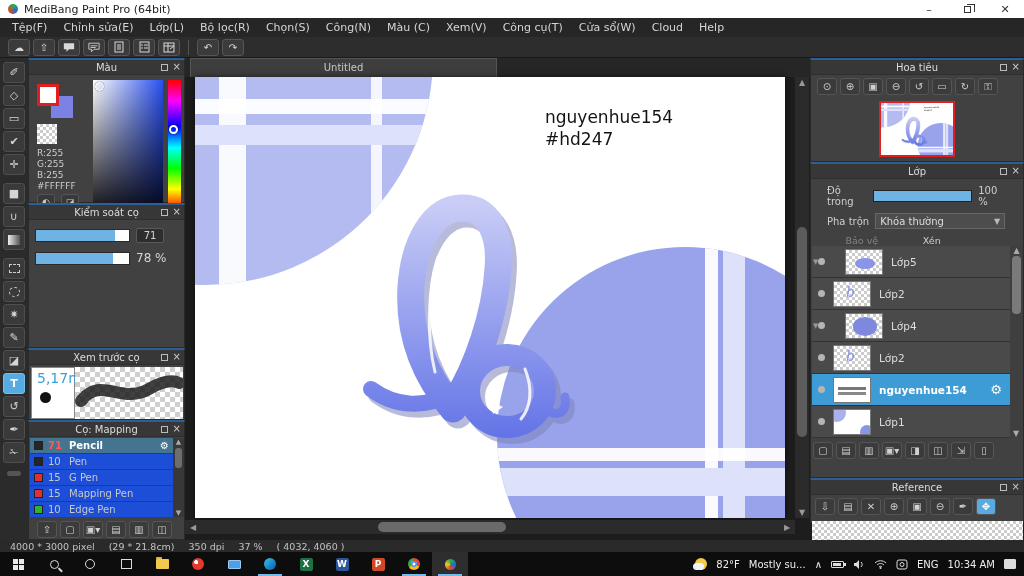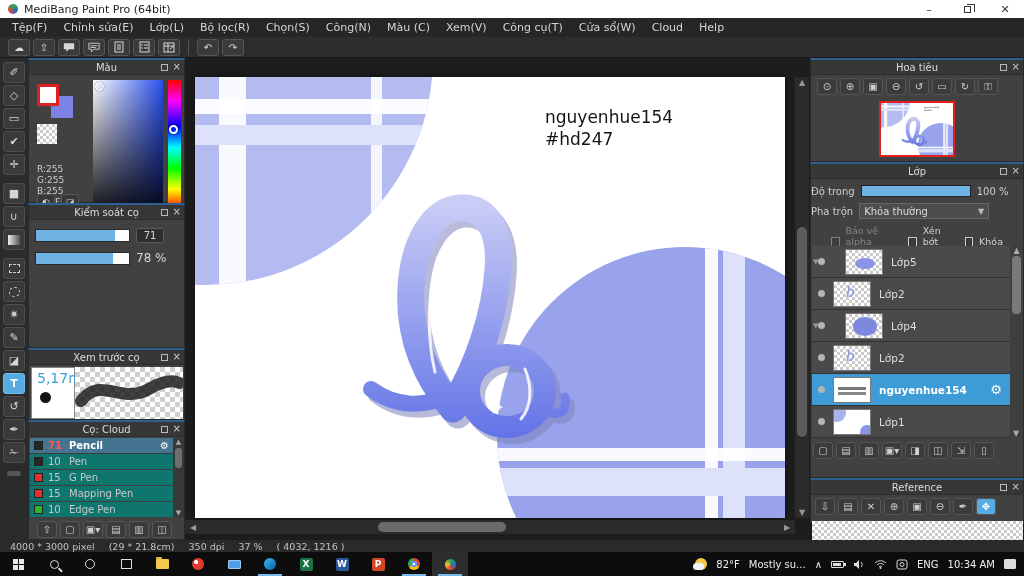--- a/index.html
+++ b/index.html
@@ -44,21 +44,21 @@
   .ppop{width:7px;height:7px;border:1px solid #bbb;}
   .pclose{font-size:10px;color:#ccc;line-height:10px;}
 
   .checker{background-color:#fff;background-image:linear-gradient(45deg,#cfcfcf 25%,transparent 25%,transparent 75%,#cfcfcf 75%),linear-gradient(45deg,#cfcfcf 25%,transparent 25%,transparent 75%,#cfcfcf 75%);background-size:10px 10px;background-position:0 0,5px 5px;}
   .checkersm{background-color:#fff;background-image:linear-gradient(45deg,#ccc 25%,transparent 25%,transparent 75%,#ccc 75%),linear-gradient(45deg,#ccc 25%,transparent 25%,transparent 75%,#ccc 75%);background-size:6px 6px;background-position:0 0,3px 3px;}
 
   
   .fgswatch{left:8px;top:24px;width:22px;height:22px;border:3px solid #e02020;z-index:2;}
   .bgswatch{left:22px;top:36px;width:22px;height:22px;z-index:1;}
   .trswatch{left:8px;top:64px;width:20px;height:20px;}
-  .rgbtxt{left:8px;top:104px;font-size:9px;color:#cdcdcd;line-height:11px;}
+  .rgbtxt{left:8px;top:88px;font-size:9px;color:#cdcdcd;line-height:11px;}
   .palbtns{left:8px;top:134px;display:flex;gap:6px;}
   .palbtn{width:18px;height:15px;background:#383838;border:1px solid #555;border-radius:3px;font-size:9px;color:#ccc;display:flex;align-items:center;justify-content:center;}
   .svbox{left:64px;top:20px;width:70px;height:130px;background:linear-gradient(to bottom,rgba(0,0,0,0),rgba(0,0,8,0.92)),linear-gradient(to right,#ffffff,#2a50ef);}
   .svdot{position:absolute;left:2px;top:2px;width:9px;height:9px;border:1.5px solid #fff;border-radius:50%;box-shadow:0 0 1px #000;}
   .huebar{left:139px;top:20px;width:13px;height:130px;background:linear-gradient(to bottom,#ff0000 0%,#ff00ff 16%,#0000ff 36%,#00ffff 52%,#00ff00 68%,#ffff00 84%,#ff0000 100%);}
   .huedot{position:absolute;left:1px;top:45px;width:9px;height:9px;border:2px solid #fff;border-radius:50%;box-shadow:0 0 2px #000;}
 
   
   .ctrlrow{display:flex;align-items:center;margin:8px 6px 0 6px;gap:6px;}
   .track{width:95px;height:13px;background:#fff;border:1px solid #2a2a2a;position:relative;}
@@ -67,21 +67,21 @@
   .valtxt{font-size:12px;color:#d5d5d5;}
 
   
   .prevleft{left:2px;top:17px;width:44px;height:52px;background:#fff;border:1px solid #888;}
   .prevmm{font-size:14px;color:#3aa0d8;padding:2px 0 0 5px;}
   .prevdot{width:11px;height:11px;background:#111;border-radius:50%;margin:6px 0 0 8px;}
   .prevright{left:46px;top:17px;width:108px;height:52px;}
 
   
   .blist{left:1px;top:16px;width:143px;height:79px;overflow:hidden;background:#4a4a4a;}
-  .brow{height:16px;display:flex;align-items:center;gap:5px;padding-left:4px;background:#0f766e;border-bottom:1px solid #3c3c3c;font-size:10px;color:#c9c9c9;}
+  .brow{height:16px;display:flex;align-items:center;gap:5px;padding-left:4px;background:#1d4ed8;border-bottom:1px solid #3c3c3c;font-size:10px;color:#c9c9c9;}
   .brow.sel{background:#44748f;color:#fff;font-weight:bold;}
   .bsw{width:9px;height:9px;border:1px solid #222;}
   .bsize{width:16px;}
   .brow.sel .bsize{color:#ff5a5a;}
   .bgear{margin-left:auto;margin-right:4px;color:#fff;font-size:10px;}
   .bscroll{left:144px;top:16px;width:11px;height:79px;background:#383838;display:flex;flex-direction:column;align-items:center;font-size:7px;color:#aaa;}
   .bthumb{width:7px;height:20px;background:#6e6e6e;border-radius:3px;margin:2px 0;}
   .btoolrow{left:0px;top:96px;width:155px;height:22px;display:flex;align-items:center;gap:3px;padding-left:8px;}
   .nbtn{width:20px;height:17px;background:#3b3b3b;border:1px solid #555;border-radius:3px;display:flex;align-items:center;justify-content:center;font-size:10px;color:#d0d0d0;}
   .nbtn.on{background:#58abe0;color:#fff;}
@@ -95,21 +95,21 @@
   .sarrow{position:absolute;font-size:8px;color:#999;width:14px;text-align:center;}
   .hscroll{left:185px;top:520px;width:610px;height:14px;background:#2b2b2b;}
   .hthumb{position:absolute;left:193px;top:2px;width:128px;height:10px;background:#6a6a6a;border-radius:5px;}
 
   
   .navtools{display:flex;align-items:center;gap:3px;padding:3px 0 0 6px;}
   .navthumbwrap{display:flex;justify-content:center;margin-top:6px;}
   .navthumb{width:76px;height:56px;background:#fff;border:2px solid #e02020;overflow:hidden;}
 
   
-  .lrowhdr{display:flex;align-items:center;gap:6px;padding:0 0;font-size:10px;color:#cfcfcf;margin-top:6px;}
+  .lrowhdr{display:flex;align-items:center;gap:6px;padding:0 16px;font-size:10px;color:#cfcfcf;margin-top:6px;}
   .ltrack{width:110px;height:12px;background:#2c2c2c;border:1px solid #222;}
   .ldrop{width:130px;height:16px;background:#4d4d4d;border:1px solid #666;font-size:10px;color:#ddd;display:flex;align-items:center;padding:0 4px;}
   .ldrop .car{margin-left:auto;font-size:8px;color:#bbb;}
   .cbrow{display:flex;align-items:flex-end;gap:6px;padding:0 20px;margin-top:6px;font-size:9.5px;}
   .cb{width:10px;height:10px;border:1px solid #ccc;background:#3a3a3a;}
   .cbl{color:#d0d0d0;}
   .dim{opacity:.45;}
   .llist{position:absolute;left:1px;top:82px;width:198px;height:192px;background:#3a3a3a;overflow:hidden;}
   .lrow{height:32px;background:#4a4a4a;border-bottom:1px solid #333;display:flex;align-items:center;gap:8px;padding-left:6px;position:relative;font-size:10.5px;color:#ddd;}
   .lrow.sel{color:#fff;font-weight:bold;}
@@ -358,21 +358,21 @@
     </div>
     <div class="abs prevright checker">
       <svg width="108" height="52" viewBox="0 0 108 52">
         <path d="M6 34 C 26 8 46 38 74 22 C 88 14 98 13 104 16" fill="none" stroke="#161616" stroke-width="12" stroke-linecap="round" opacity="0.82"></path>
       </svg>
     </div>
   </div>
 
   <div class="panel" style="left:28px;top:420px;width:157px;height:120px;">
     <div class="phead">
-      <span class="ptitle">Cọ: Cloud</span>
+      <span class="ptitle">Cọ: Mapping</span>
       <span class="pops">
           <span class="ppop"></span>
           <span class="pclose">×</span>
         </span>
     </div>
     <div class="abs blist">
       <div class="brow sel">
         <span class="bsw" style="background-color: rgb(38, 38, 38);"></span>
         <span class="bsize">71</span>
         <span>Pencil</span>
@@ -403,20 +403,23 @@
     <div class="abs btoolrow">
       <div class="nbtn">⇪</div>
       <div class="nbtn">▢</div>
       <div class="nbtn">▣▾</div>
       <div class="nbtn">▤</div>
       <div class="nbtn">▥</div>
       <div class="nbtn">◫</div>
     </div>
   </div>
 
+  <div class="abs tabbar">
+    <div class="tab">Untitled</div>
+  </div>
 
   <div class="abs whitecanvas">
     <svg width="590" height="441" viewBox="0 0 590 441">
       <defs>
         <linearGradient id="lgrad" x1="0" y1="125" x2="0" y2="370" gradientUnits="userSpaceOnUse">
           <stop offset="0" stop-color="#c9cdf6"></stop>
             <stop offset="1" stop-color="#5f70e6"></stop>
         </linearGradient>
         <clipPath id="cp1">
             <circle cx="10" cy="-20" r="228"></circle>
@@ -615,21 +618,21 @@
       <div class="nbtn on">✥</div>
     </div>
     <div class="refbody checkersm"></div>
   </div>
 
   <div class="abs statusbar">
     <span>4000 * 3000 pixel</span>
     <span>(29 * 21.8cm)</span>
     <span>350 dpi</span>
     <span>37 %</span>
-    <span>( 4032, 1216 )</span>
+    <span>( 4032, 4060 )</span>
   </div>
 
   <div class="abs taskbar">
     <div class="tbicon">
         <span class="startgrid">
           <b></b>
           <b></b>
           <b></b>
           <b></b>
         </span>

